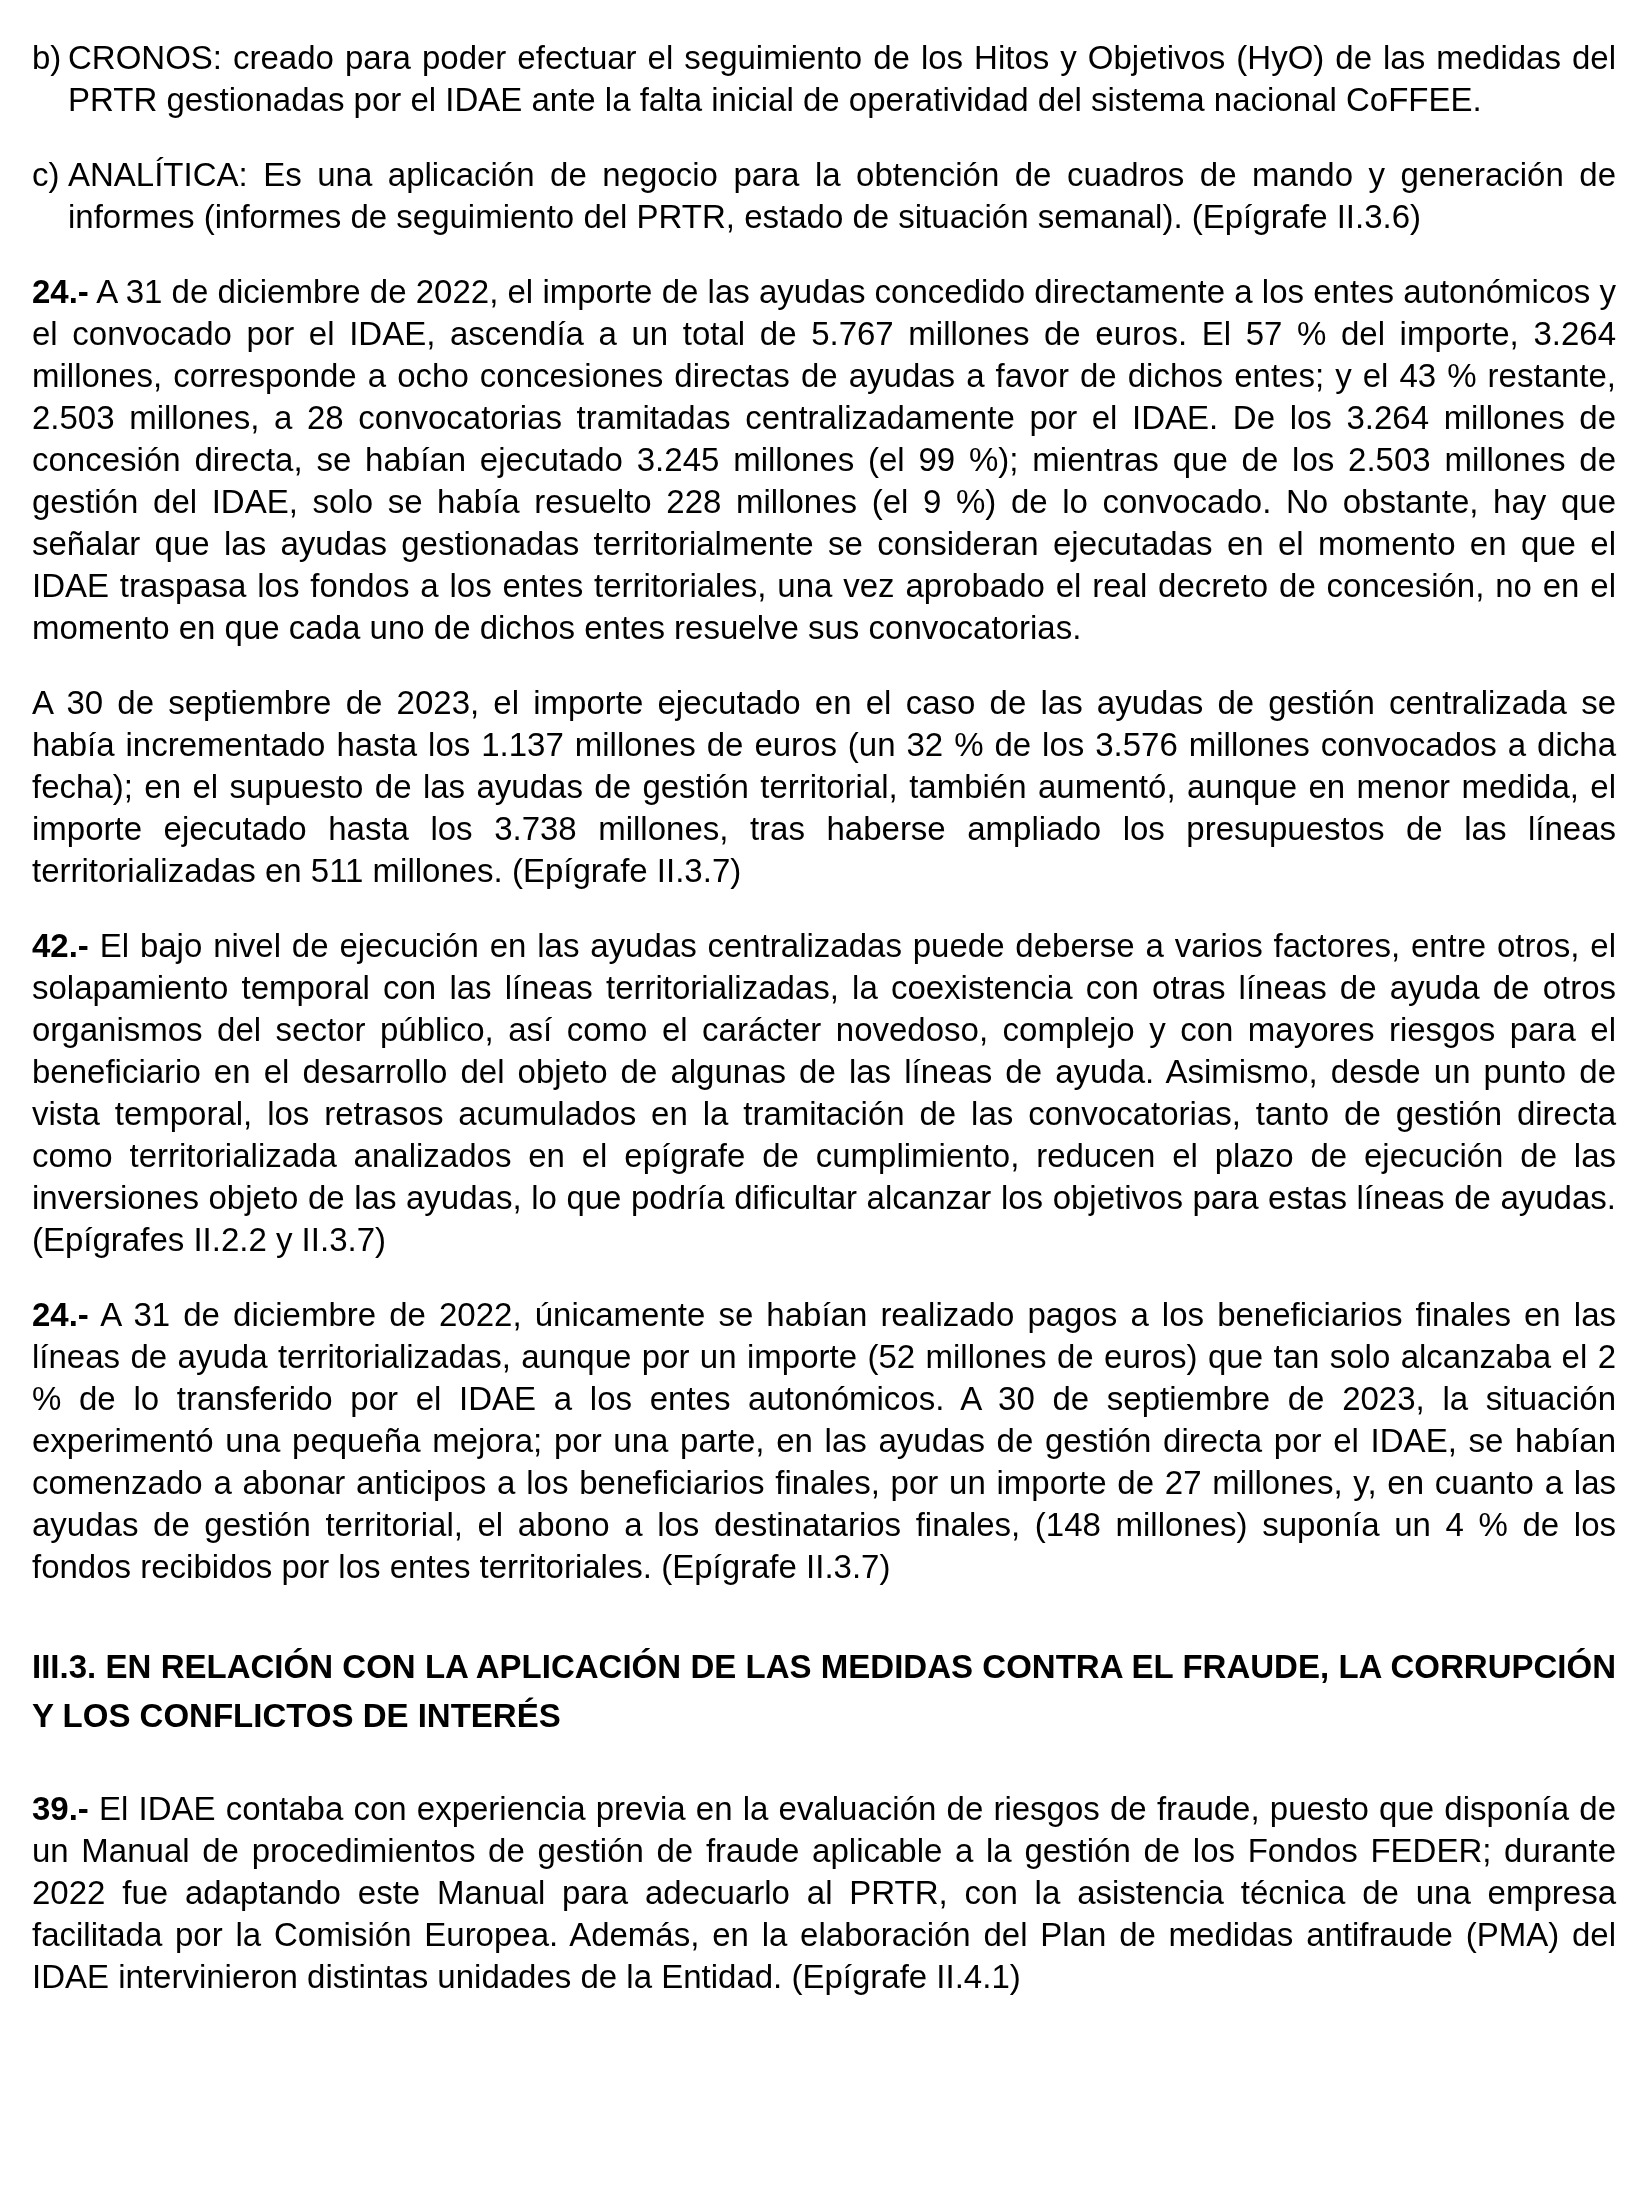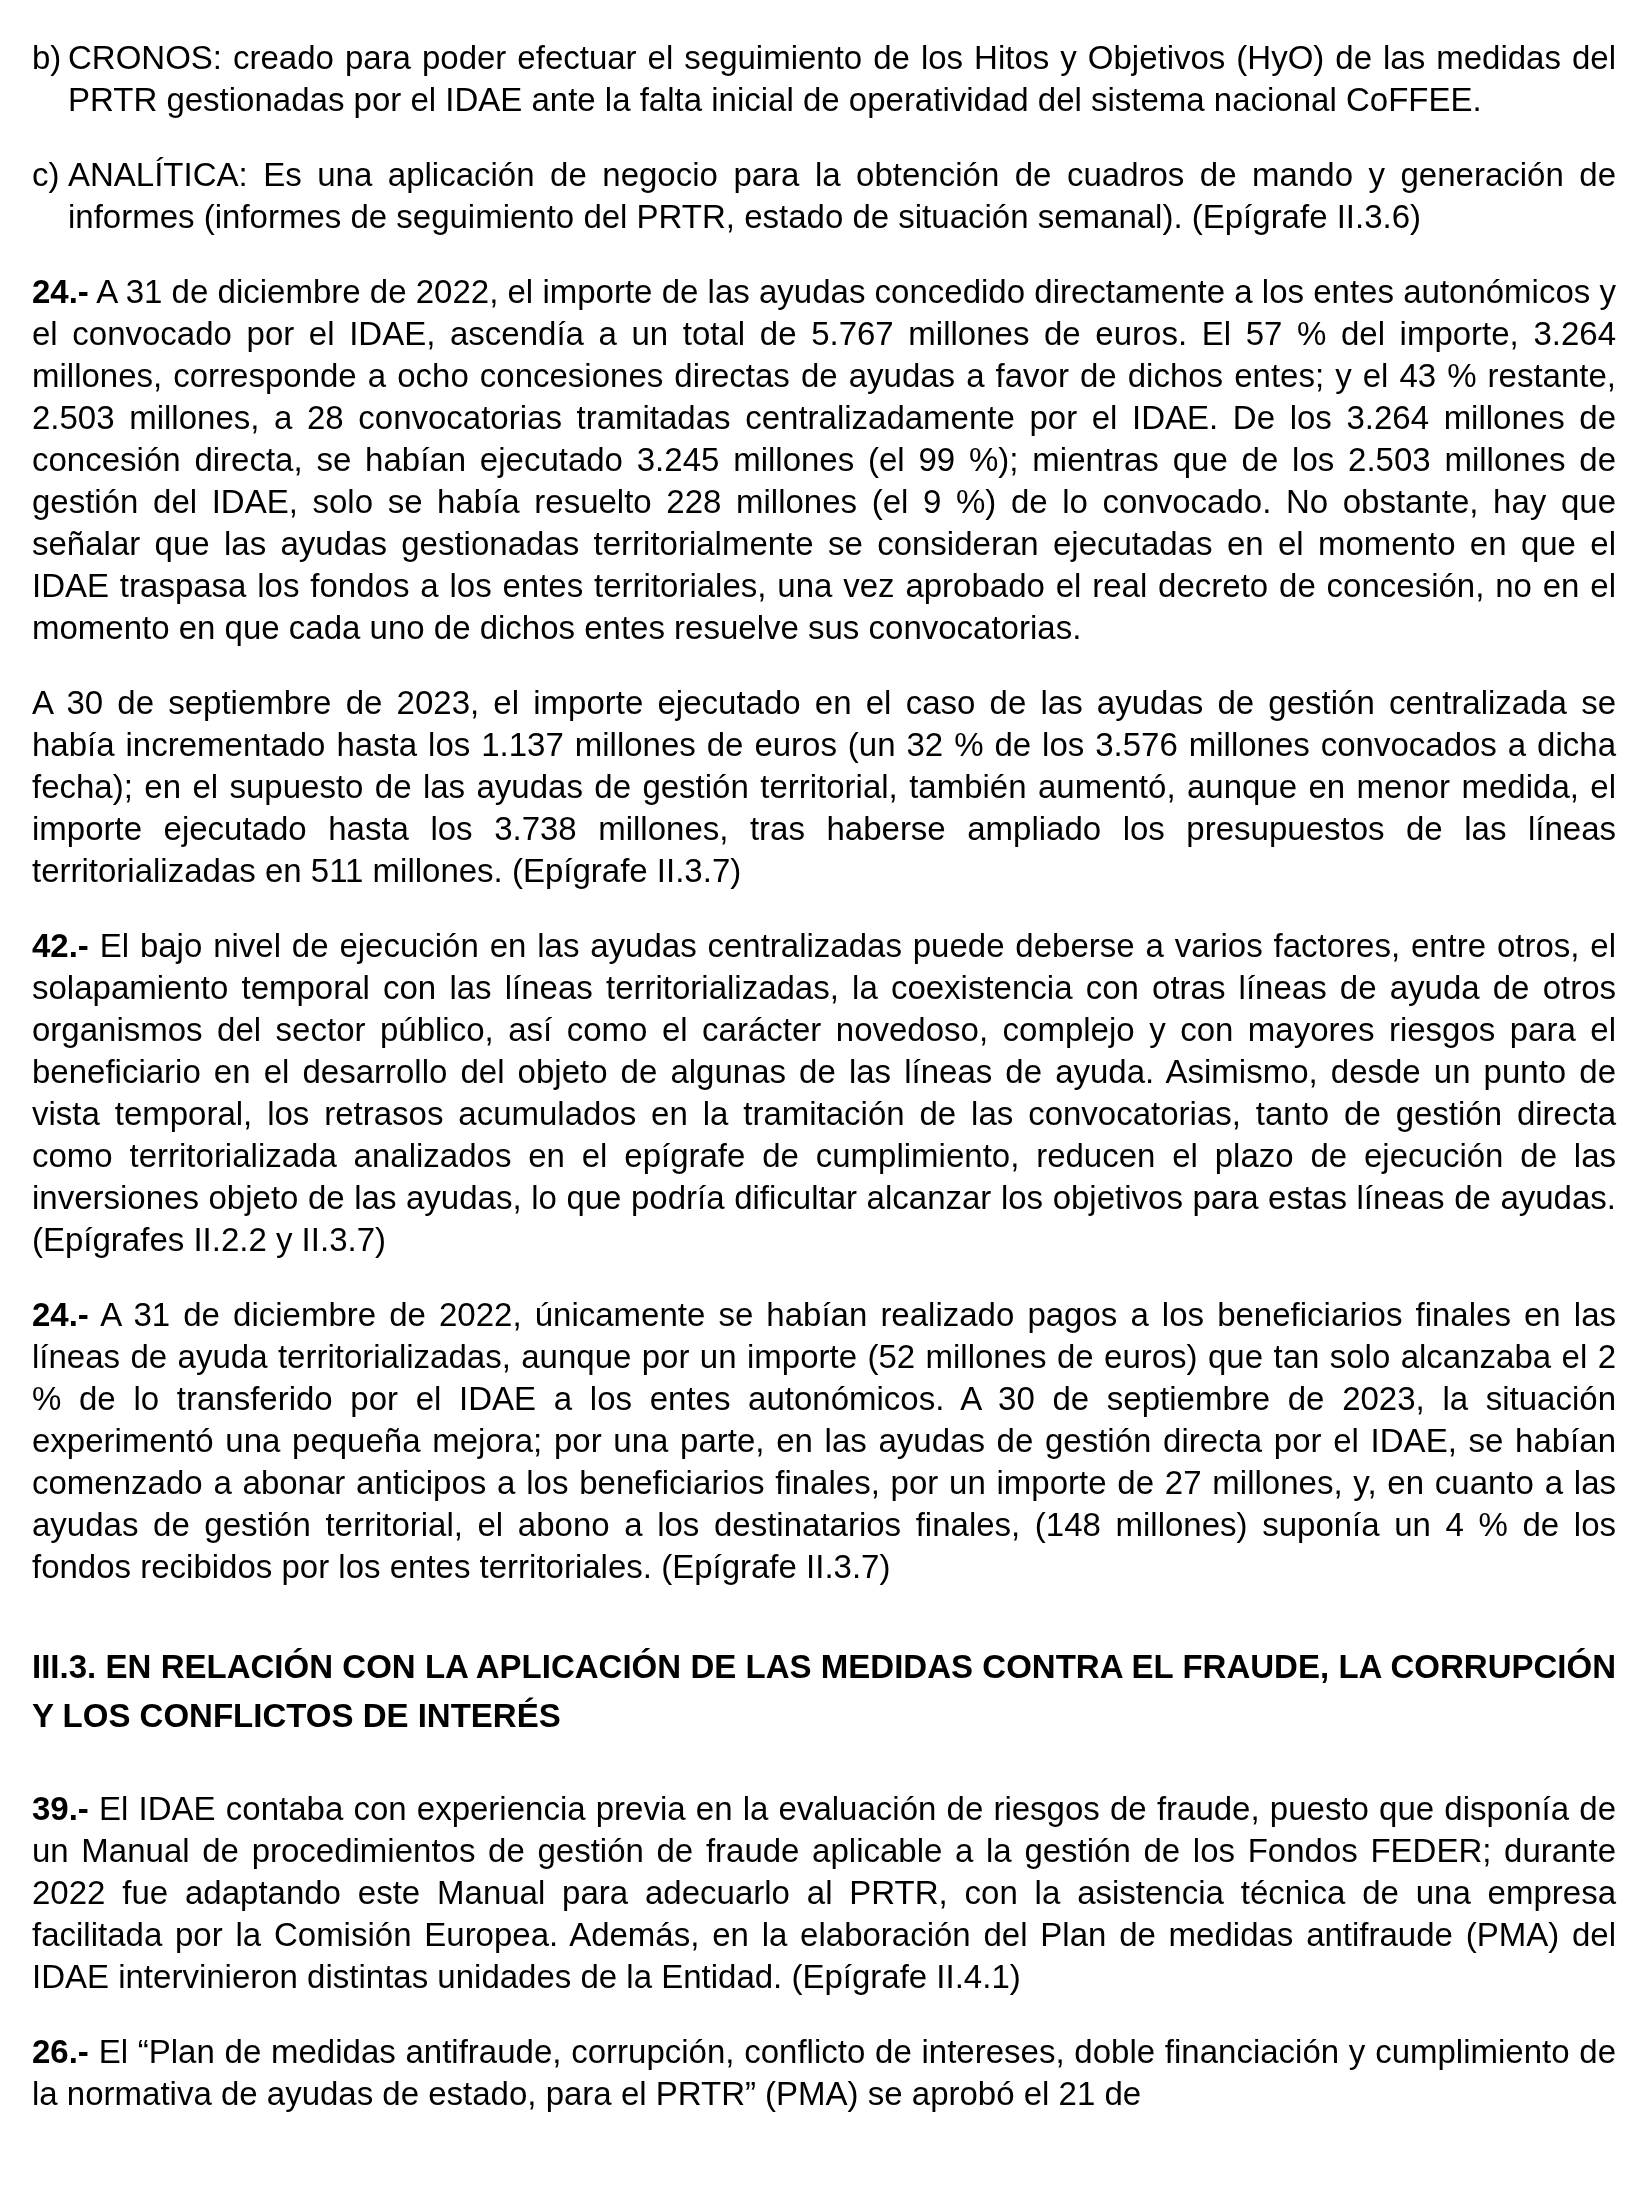--- a/index.html
+++ b/index.html
@@ -88,19 +88,15 @@
   <h2 class="heading">
     <span>III.3.</span>
     <span>EN RELACIÓN CON LA APLICACIÓN DE LAS MEDIDAS CONTRA EL FRAUDE, LA CORRUPCIÓN Y LOS CONFLICTOS DE INTERÉS</span>
   </h2>
 
   <p class="para">
     <span class="num">39.-</span>
     <span>El IDAE contaba con experiencia previa en la evaluación de riesgos de fraude, puesto que disponía de un Manual de procedimientos de gestión de fraude aplicable a la gestión de los Fondos FEDER; durante 2022 fue adaptando este Manual para adecuarlo al PRTR, con la asistencia técnica de una empresa facilitada por la Comisión Europea. Además, en la elaboración del Plan de medidas antifraude (PMA) del IDAE intervinieron distintas unidades de la Entidad. (Epígrafe II.4.1)</span>
   </p>
 
-  <p class="para">
-    <span class="num">26.-</span>
-    <span>El “Plan de medidas antifraude, corrupción, conflicto de intereses, doble financiación y cumplimiento de la normativa de ayudas de estado, para el PRTR” (PMA) se aprobó el 21 de</span>
-  </p>
 
 </div>
 
 
 </body></html>

